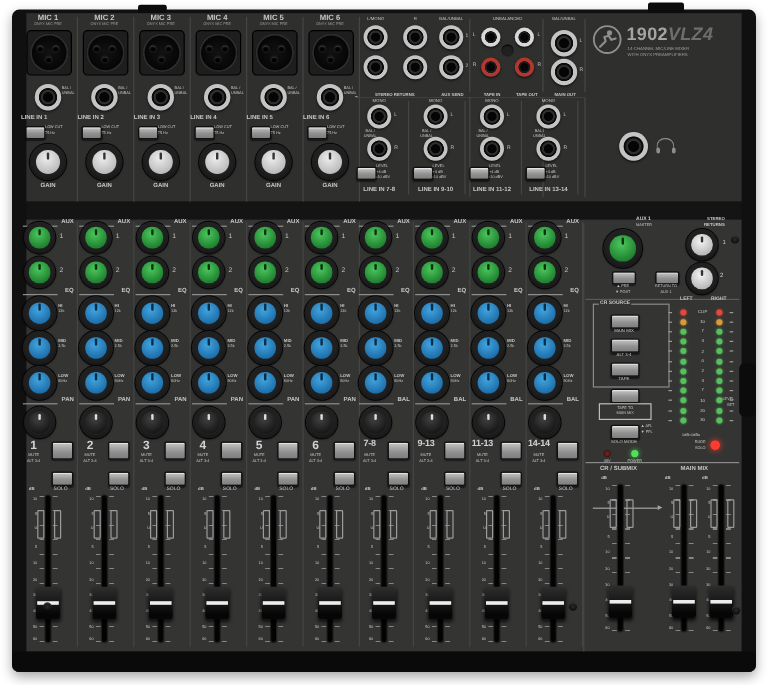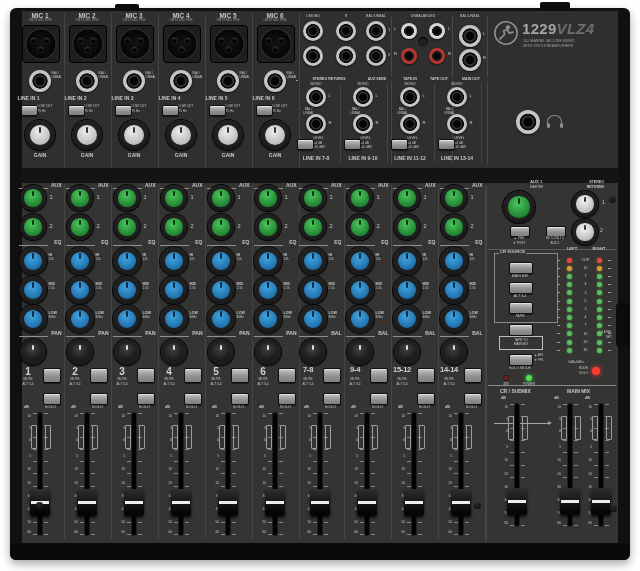--- a/index.html
+++ b/index.html
@@ -144,21 +144,21 @@
   <div class="t t4" style="left:473px;top:48px">R</div>
   <div class="t t35 b ctr chip" style="left:442px;top:68.5px;width:36px">MAIN OUT</div>
 
   <div style="position:absolute;left:483px;top:12px">
     <svg width="26" height="26" viewBox="0 0 24 24">
           <circle cx="12" cy="12" r="10.3" fill="none" stroke="#8f8f8f" stroke-width="1.4"></circle>
           <circle cx="13.8" cy="6.8" r="2" fill="#8f8f8f"></circle>
           <path d="M6.5 17.5 L10.8 13.2 L9.8 10 L13.2 9 L15.2 12.2 L18.5 11.2" stroke="#8f8f8f" stroke-width="1.6" fill="none" stroke-linecap="round" stroke-linejoin="round"></path>
         </svg>
   </div>
-  <div class="t model" style="left:512px;top:13px"><span>1229</span><span class="vlz">VLZ4</span></div>
+  <div class="t model" style="left:512px;top:13px"><span>1902</span><span class="vlz">VLZ4</span></div>
   <div class="t t35 dim" style="left:513px;top:31px">14-CHANNEL MIC/LINE MIXER</div>
   <div class="t t35 dim" style="left:513px;top:36px">WITH ONYX PREAMPLIFIERS</div>
 
   <div class="jack j24" style="left:506px;top:102px"></div>
   <div class="phicon" style="left:537px;top:107px"></div>
 
   <div id="mono-inputs">
         <div class="col mono-col" style="left: 6.5px; top: 4px;">
   <div class="t t6 b ctr" style="left:4px;top:0;width:39px">MIC 1</div>
   <div class="t t3 ctr dim" style="left:4px;top:7px;width:39px">ONYX MIC PRE</div>
@@ -934,21 +934,21 @@
   <div class="t t3" style="left:32px;top:133px">80Hz</div>
 
   <div class="hr" style="left:2px;right:16px;top:153px"></div>
   <div class="t t5 b rt" style="right:2px;top:148px">BAL</div>
   <div class="knob kn-black k26" style="left:3.5px;top:156px">
             <div class="cap">
               <div class="ptr"></div>
             </div>
           </div>
 
-  <div class="t num b ctr sm" style="left:0;top:183px;width:23px">9-4</div>
+  <div class="t num b ctr sm" style="left:0;top:183px;width:23px">9-13</div>
   <div class="t t3 ctr" style="left:0;top:195px;width:23px">MUTE</div>
   <div class="t t3 ctr" style="left:0;top:200px;width:23px">ALT 3-4</div>
   <div class="pbtn" style="left:26px;top:185px;width:16px;height:13px"></div>
   <div class="pbtn" style="left:26px;top:210px;width:16px;height:10px"></div>
   <div class="t t4 ctr" style="left:22px;top:222px;width:24px">SOLO</div>
   <div class="fader-mount" style="left:6.5px;top:222px">
             <div class="fader">
   <div class="t t35 b" style="left:1px;top:0">dB</div>
   <div class="ticks tl"></div>
               <div class="ticks tr"></div>
@@ -1012,21 +1012,21 @@
   <div class="t t3" style="left:32px;top:133px">80Hz</div>
 
   <div class="hr" style="left:2px;right:16px;top:153px"></div>
   <div class="t t5 b rt" style="right:2px;top:148px">BAL</div>
   <div class="knob kn-black k26" style="left:3.5px;top:156px">
             <div class="cap">
               <div class="ptr"></div>
             </div>
           </div>
 
-  <div class="t num b ctr sm" style="left:0;top:183px;width:23px">15-12</div>
+  <div class="t num b ctr sm" style="left:0;top:183px;width:23px">11-13</div>
   <div class="t t3 ctr" style="left:0;top:195px;width:23px">MUTE</div>
   <div class="t t3 ctr" style="left:0;top:200px;width:23px">ALT 3-4</div>
   <div class="pbtn" style="left:26px;top:185px;width:16px;height:13px"></div>
   <div class="pbtn" style="left:26px;top:210px;width:16px;height:10px"></div>
   <div class="t t4 ctr" style="left:22px;top:222px;width:24px">SOLO</div>
   <div class="fader-mount" style="left:6.5px;top:222px">
             <div class="fader">
   <div class="t t35 b" style="left:1px;top:0">dB</div>
   <div class="ticks tl"></div>
               <div class="ticks tr"></div>

